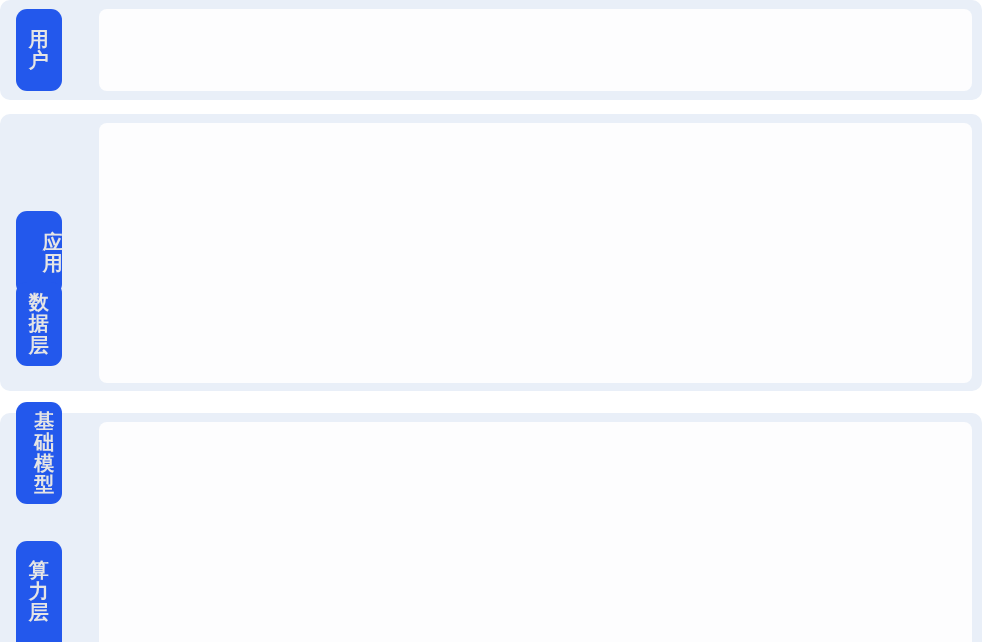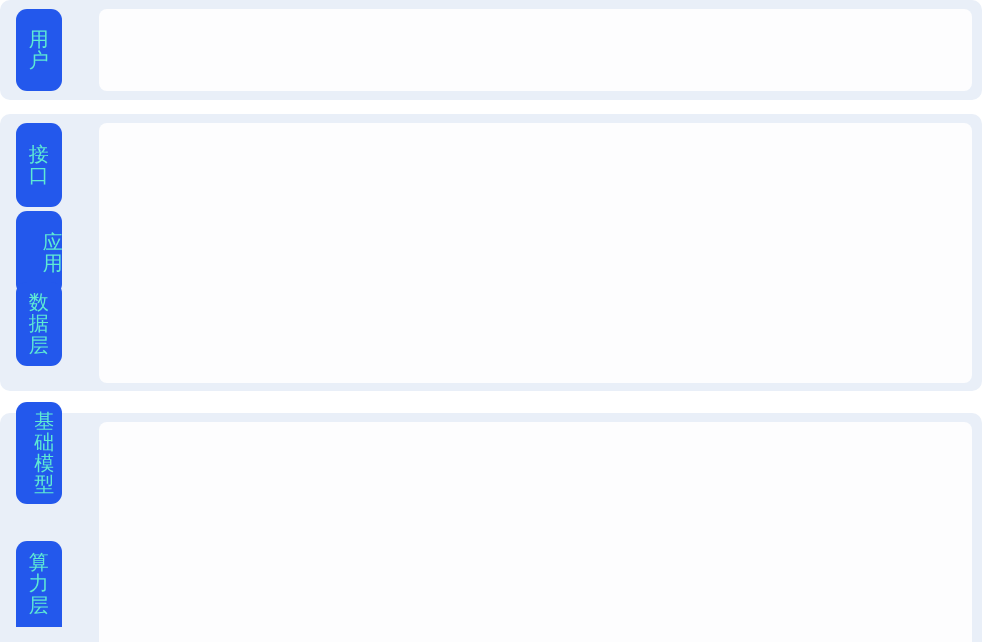--- a/index.html
+++ b/index.html
@@ -45,35 +45,35 @@
     border-radius: 11px;
     color: #ffffff;
     display: flex;
     align-items: center;
     justify-content: center;
     box-sizing: border-box;
     z-index: 3;
   }
   .tab-text {
     font-size: 20px;
-    font-weight: 400;
+    font-weight: 700;
     line-height: 1.06;
     letter-spacing: 0.5px;
     text-align: center;
     width: 22px;
     word-break: break-all;
-    color: #5eead4;
+    color: #e5e5e5;
   }
 
   .tab-users   { top: 9px;   height: 82px;  }
   .tab-api     { top: 123px; height: 84px;  }
   .tab-app     { top: 211px; height: 84px; padding-left: 28px;  }
   .tab-data    { top: 282px; height: 84px;  }
   .tab-model   { top: 402px; height: 102px; padding-left: 11px; }
-  .tab-compute { top: 541px; height: 86px; border-radius: 11px 11px 0 0; }
+  .tab-compute { top: 541px; height: 101px; border-radius: 11px 11px 0 0; }
 
   
   .white-area {
     position: absolute;
     background: #fdfdfe;
     border-radius: 8px;
     box-sizing: border-box;
     z-index: 2;
   }
   .white-users  { left: 99px; top: 9px;   width: 873px; height: 82px;  }
@@ -188,23 +188,20 @@
       <span class="card-label">智能问答</span>
     </div>
     <div class="card c2">
       <span class="card-label">配置管理入口</span>
     </div>
   </div>
 
   <div class="band band-middle"></div>
   <div class="white-area white-middle"></div>
 
-  <div class="tab tab-api">
-    <span class="tab-text">接口</span>
-  </div>
   <div class="tab tab-app">
     <span class="tab-text">应用</span>
   </div>
   <div class="tab tab-data">
     <span class="tab-text">数据层</span>
   </div>
 
   <div class="row row-api">
     <div class="card c0">
       <span class="card-label">对话接口</span>

